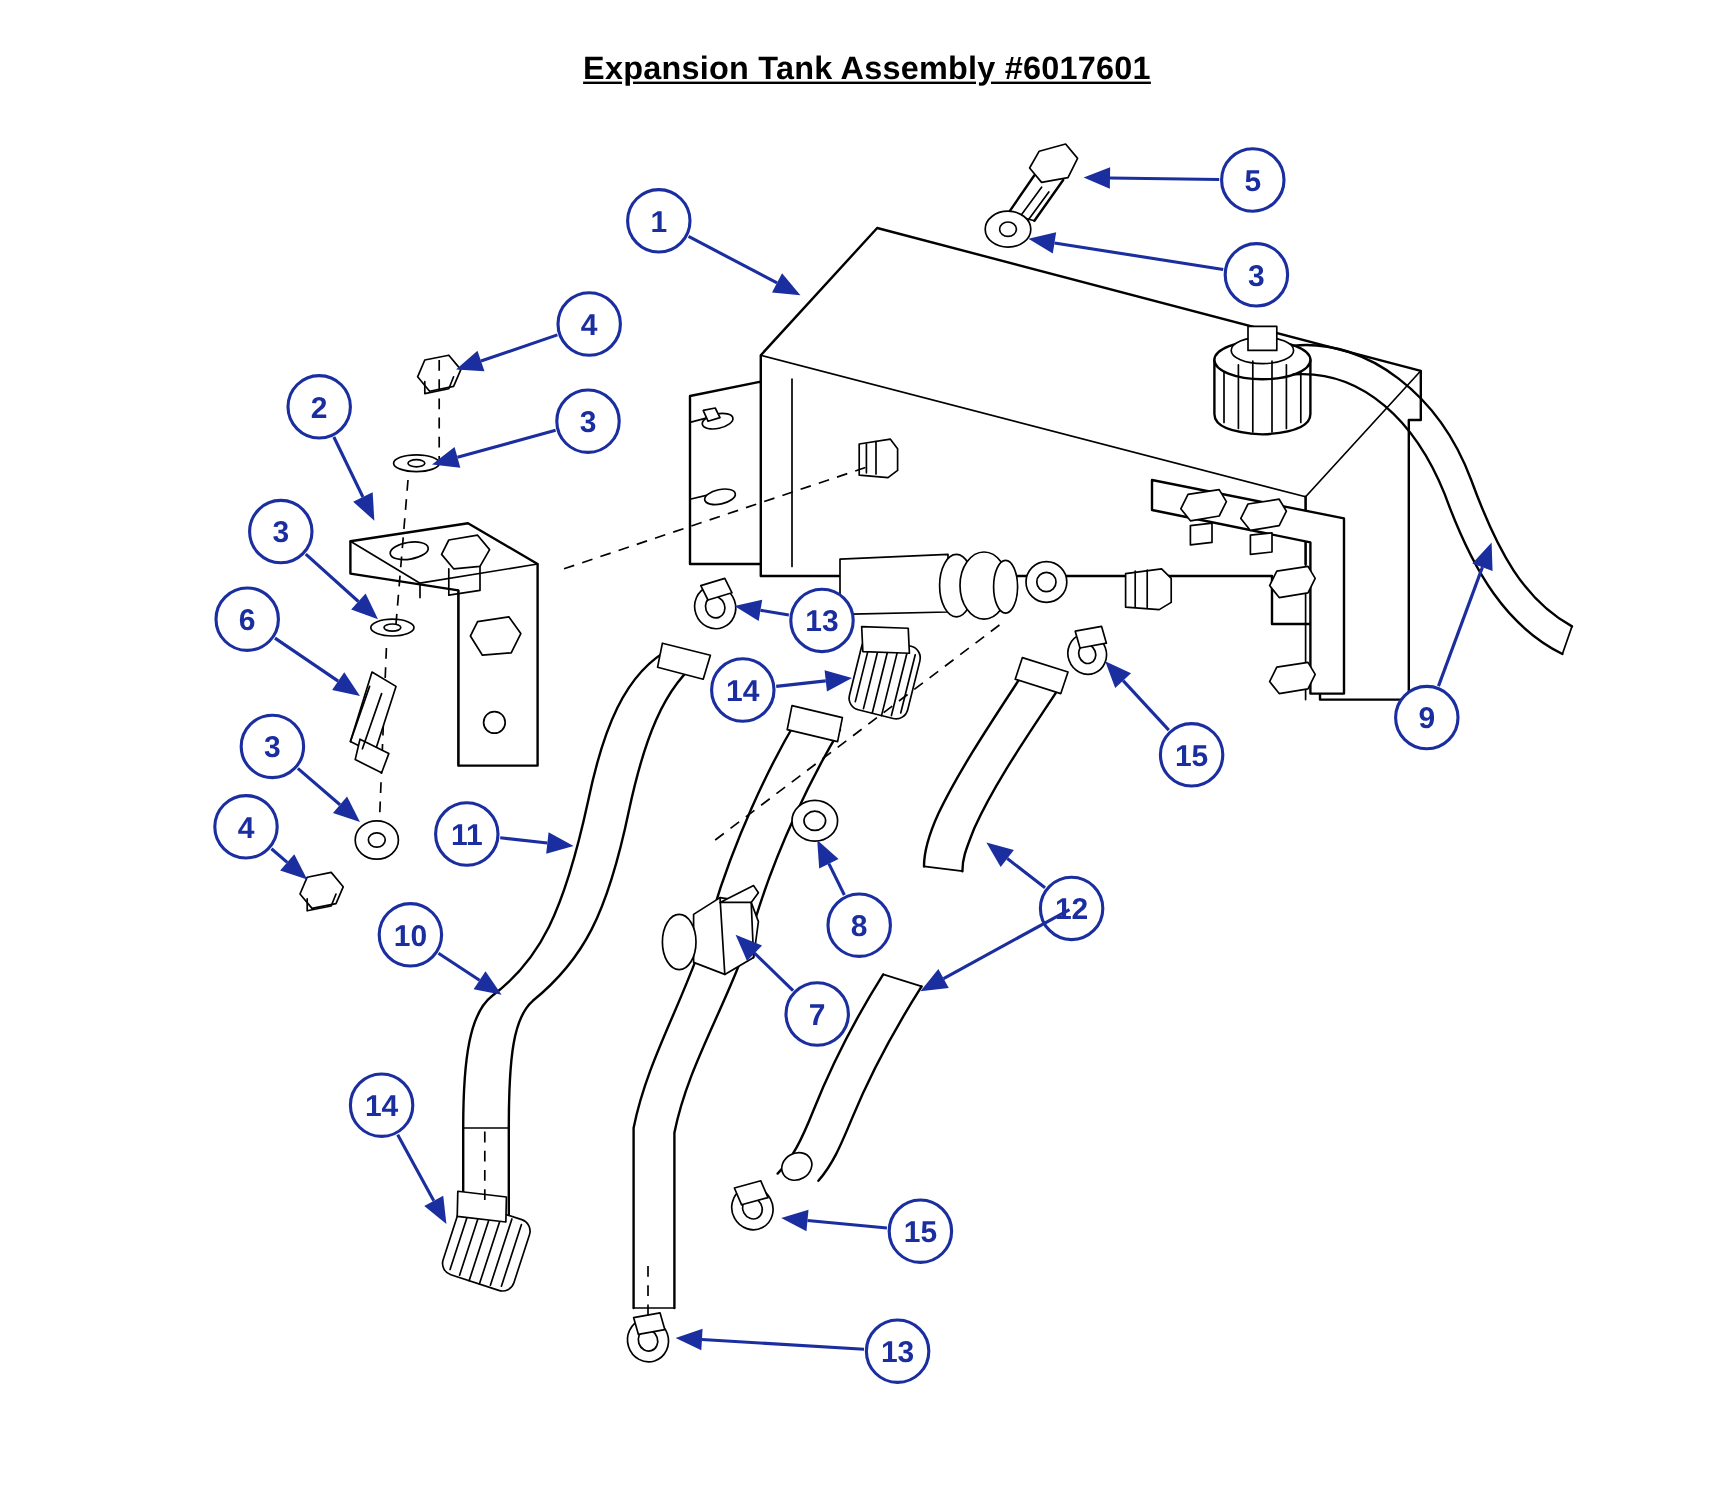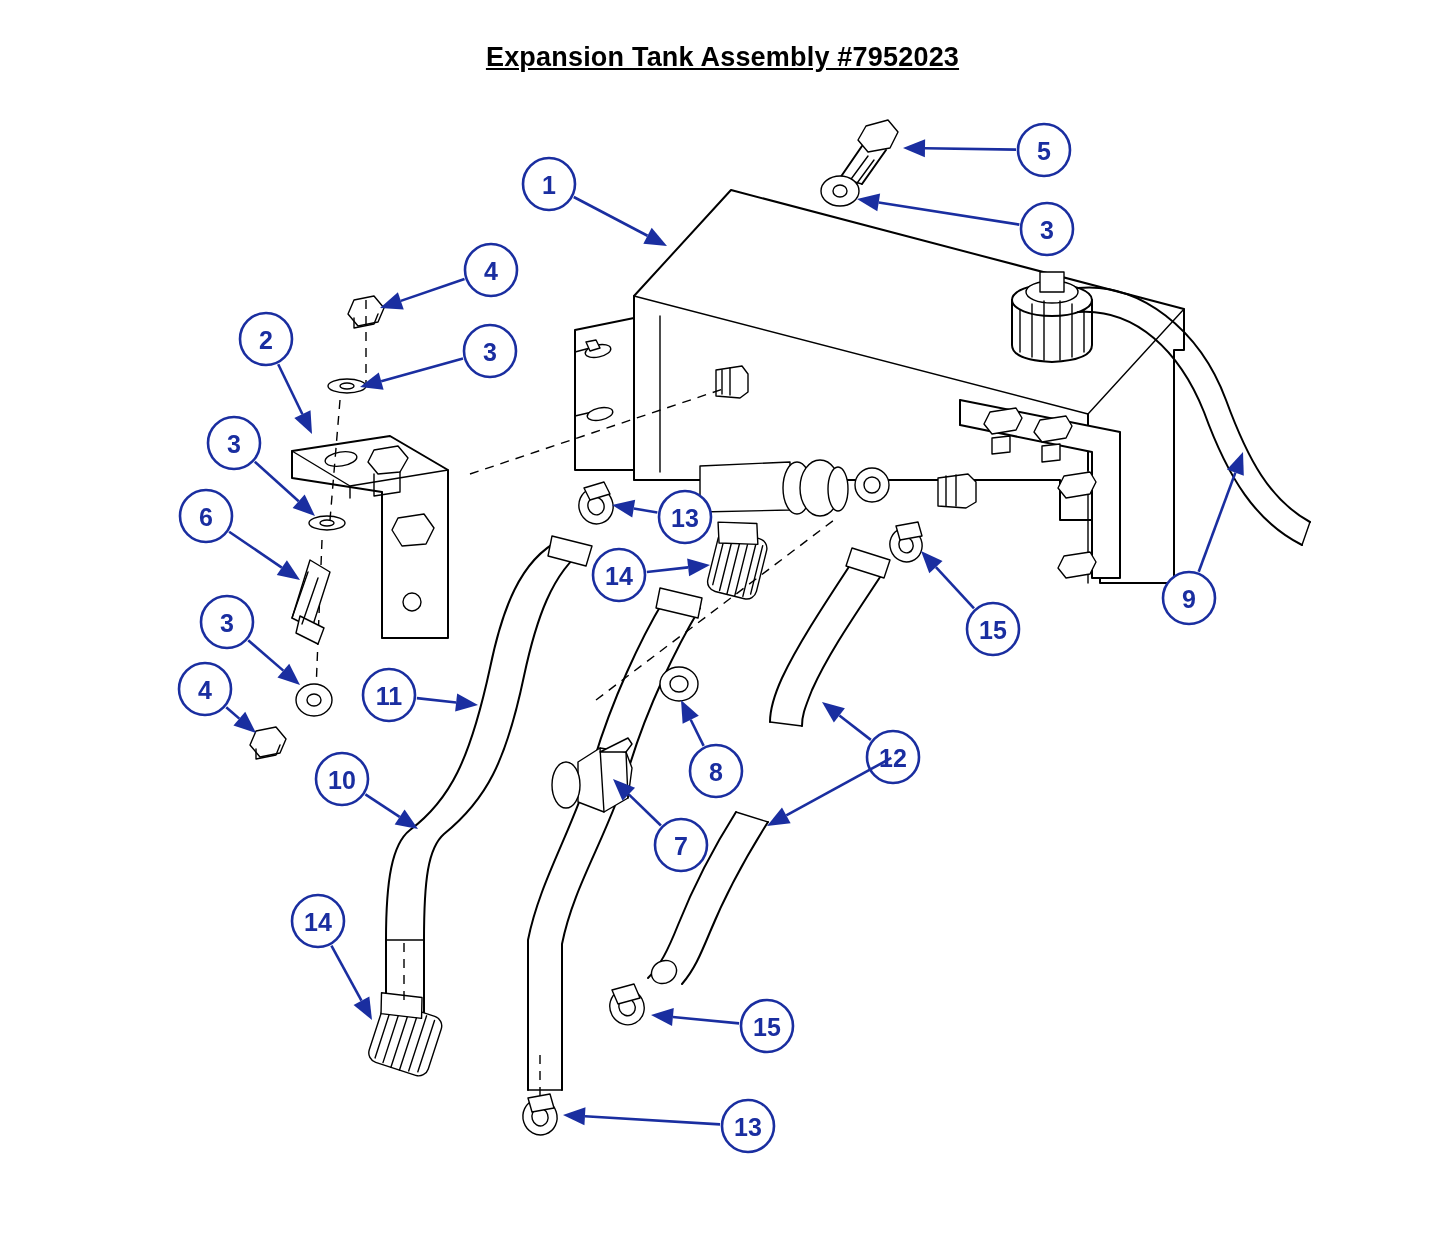--- a/index.html
+++ b/index.html
@@ -92,21 +92,21 @@
   }
   .leader-head {
     fill: #1a2ea0;
   }
 </style>
 </head>
 <body>
 
 <div id="diagram-root">
 
-  <div id="title">Expansion Tank Assembly #7952023</div>
+  <div id="title">Expansion Tank Assembly #6017601</div>
 
   <svg class="layer" viewBox="0 0 1445 1260">
 
     <g>
       <path class="part-fill" d="M634 296 L731 190 L1184 309 L1184 350 L1174 350 L1174 583 L1100 583 L1100 520 L1060 520 L1060 480 L634 480 Z"></path>
       <path class="part-thin" d="M634 296 L634 480"></path>
       <path class="part-thin" d="M634 296 L1088 414 L1184 309"></path>
       <path class="part-thin" d="M1088 414 L1088 583"></path>
       <path class="part-line" d="M1088 414 L1088 470"></path>
 

